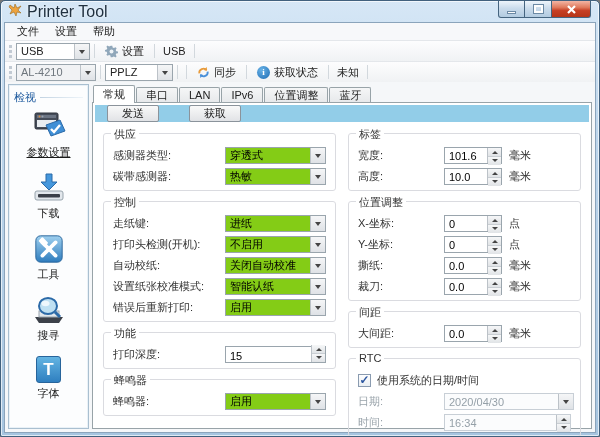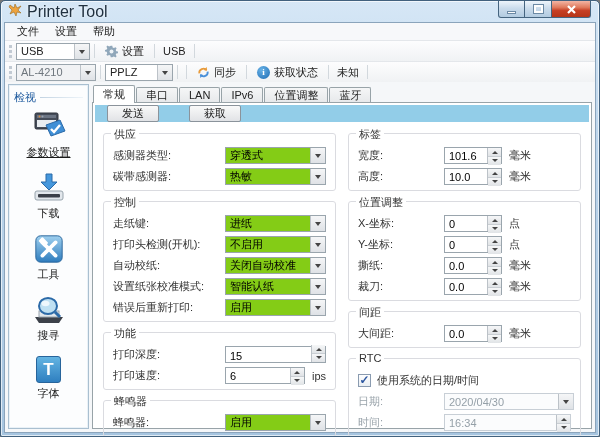--- a/index.html
+++ b/index.html
@@ -304,31 +304,20 @@
                 <div class="row">
                   <label>打印深度:</label>
                   <div class="spin wide">
                     <span class="spin-val">15</span>
                     <span class="spin-arrows">
                         <i class="up"></i>
                         <i class="dn"></i>
                       </span>
                   </div>
                 </div>
-                <div class="row">
-                  <label>打印速度:</label>
-                  <div class="spin mid">
-                    <span class="spin-val">6</span>
-                    <span class="spin-arrows">
-                        <i class="up"></i>
-                        <i class="dn"></i>
-                      </span>
-                  </div>
-                  <span class="unit">ips</span>
-                </div>
               </div>
 
               <div class="group">
                 <span class="group-title">蜂鸣器</span>
                 <div class="row">
                   <label>蜂鸣器:</label>
                   <div class="combo">
                     <span class="combo-val">启用</span>
                     <span class="combo-arrow"></span>
                   </div>

